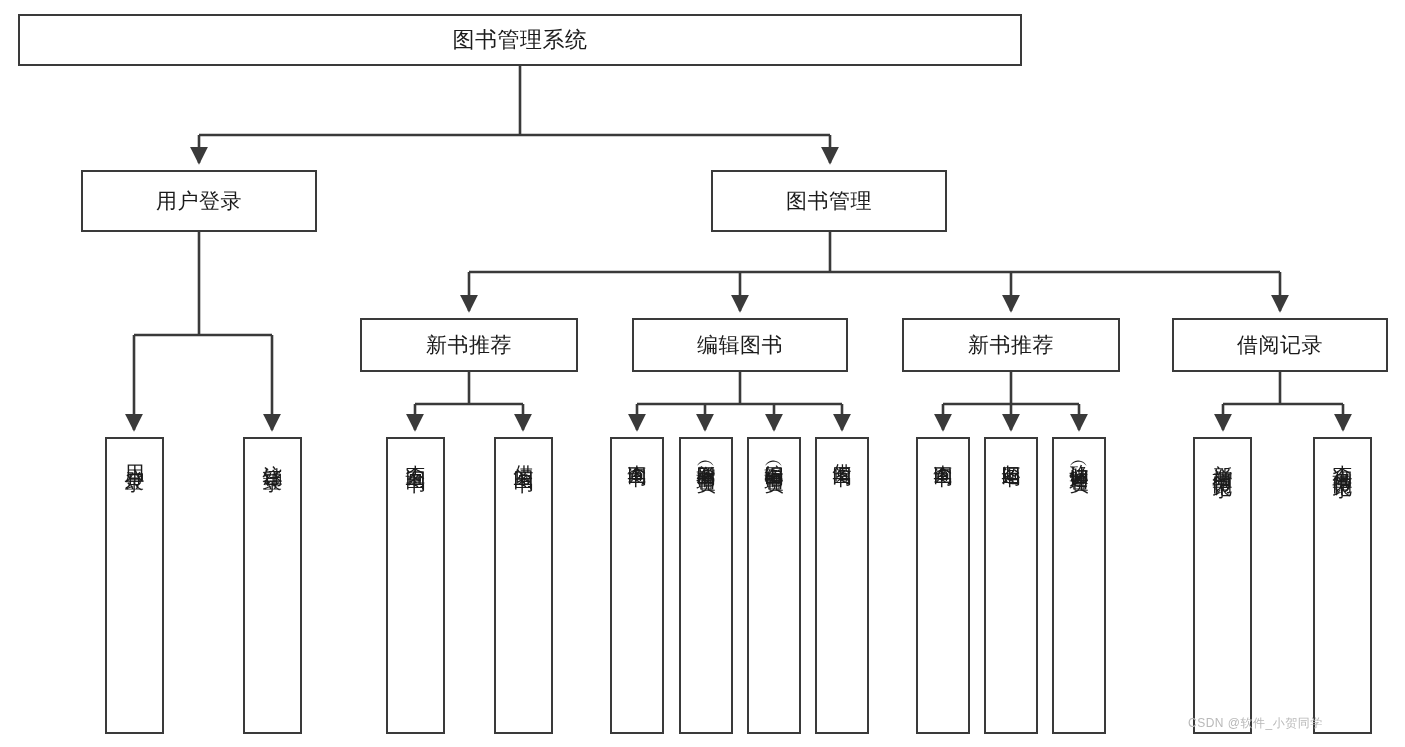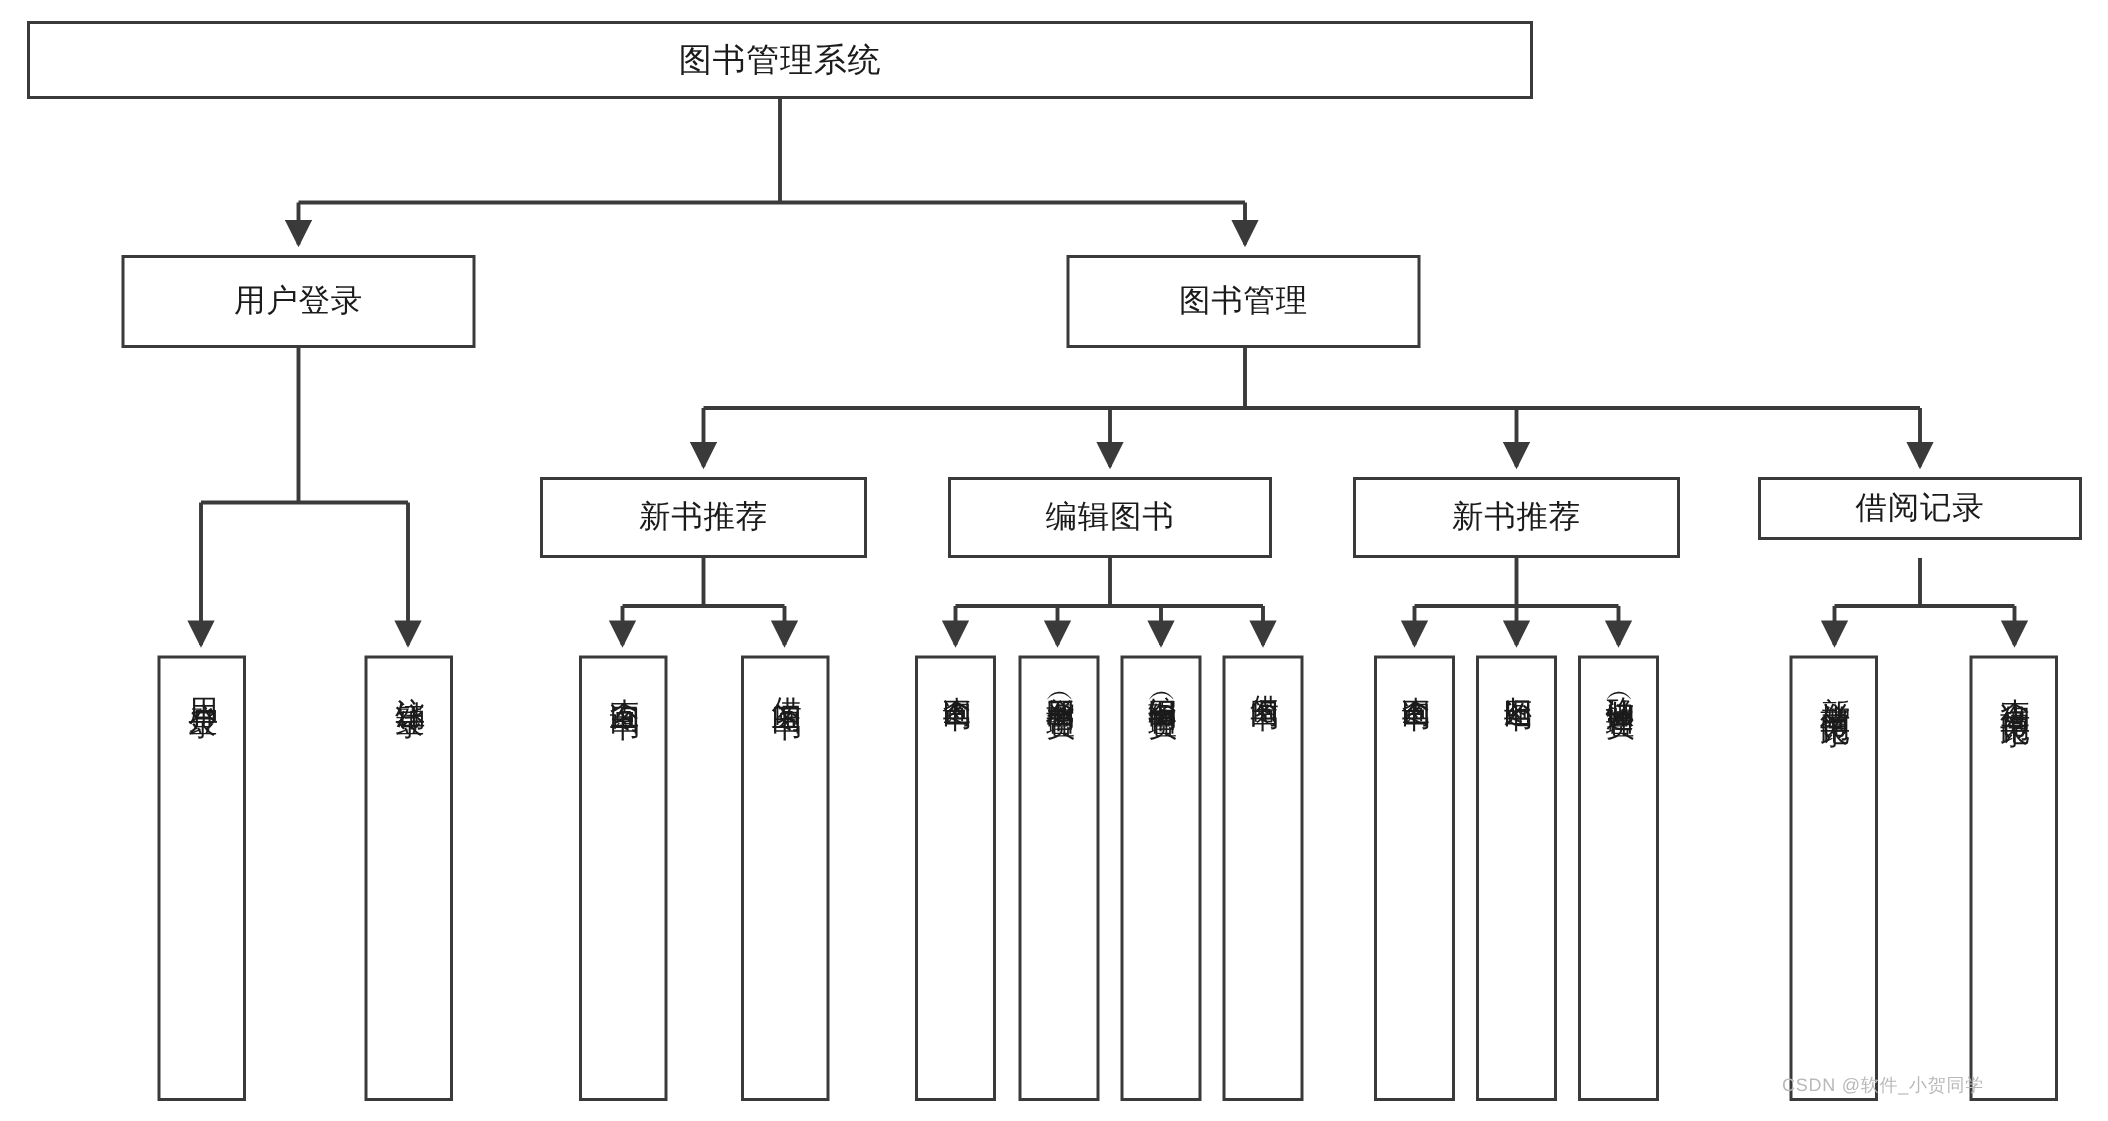--- a/index.html
+++ b/index.html
@@ -150,21 +150,21 @@
 
   <div class="node-box horizontal" style="left:711px; top:170px; width:236px; height:62px;">
     <span class="node-label">图书管理</span>
   </div>
   <div class="node-box horizontal" style="left:632px; top:318px; width:216px; height:54px;">
     <span class="node-label">编辑图书</span>
   </div>
   <div class="node-box horizontal" style="left:902px; top:318px; width:218px; height:54px;">
     <span class="node-label">新书推荐</span>
   </div>
-  <div class="node-box horizontal" style="left:1172px; top:318px; width:216px; height:42px;">
+  <div class="node-box horizontal" style="left:1172px; top:318px; width:216px; height:54px;">
     <span class="node-label">借阅记录</span>
   </div>
 
   <div class="node-box vertical" style="left:105px; top:437px; width:59px; height:297px;">
     <span class="node-label">用户登录</span>
   </div>
   <div class="node-box vertical" style="left:243px; top:437px; width:59px; height:297px;">
     <span class="node-label">注销登录</span>
   </div>
 

